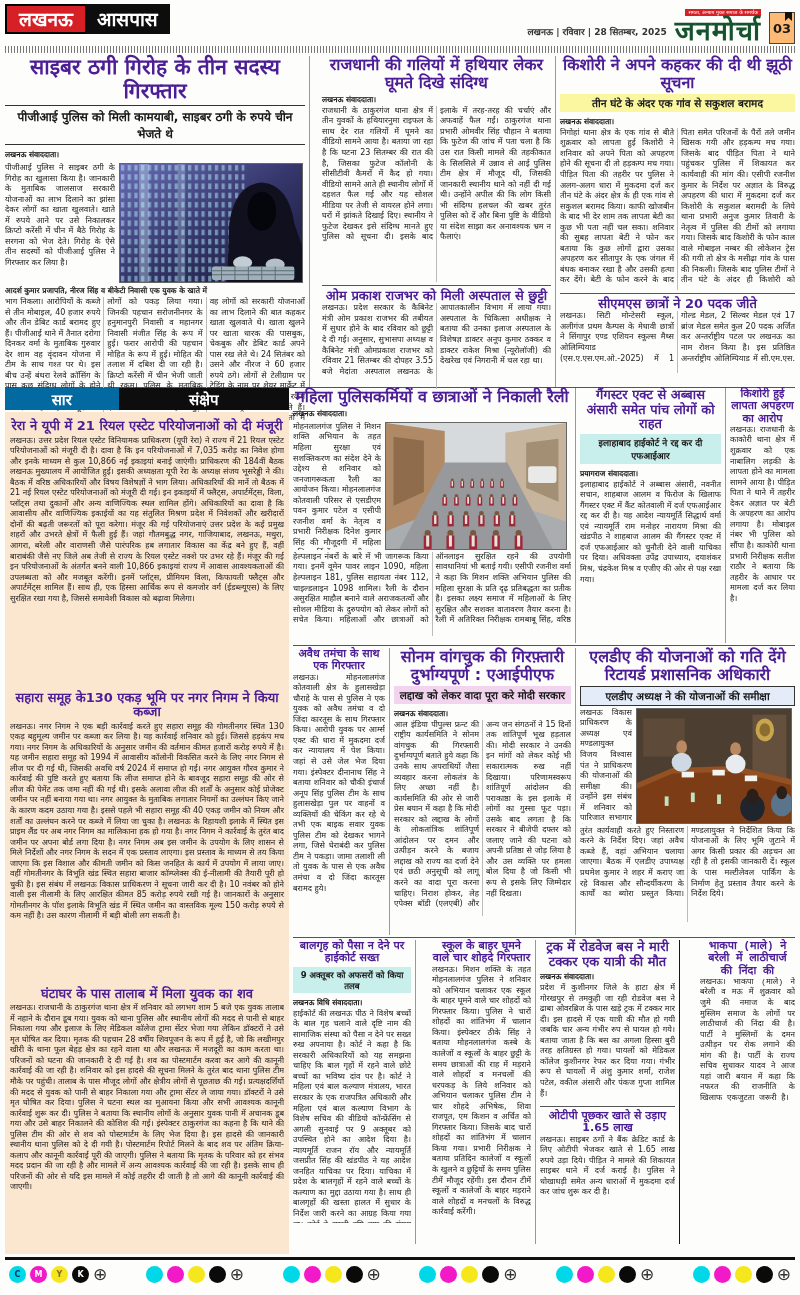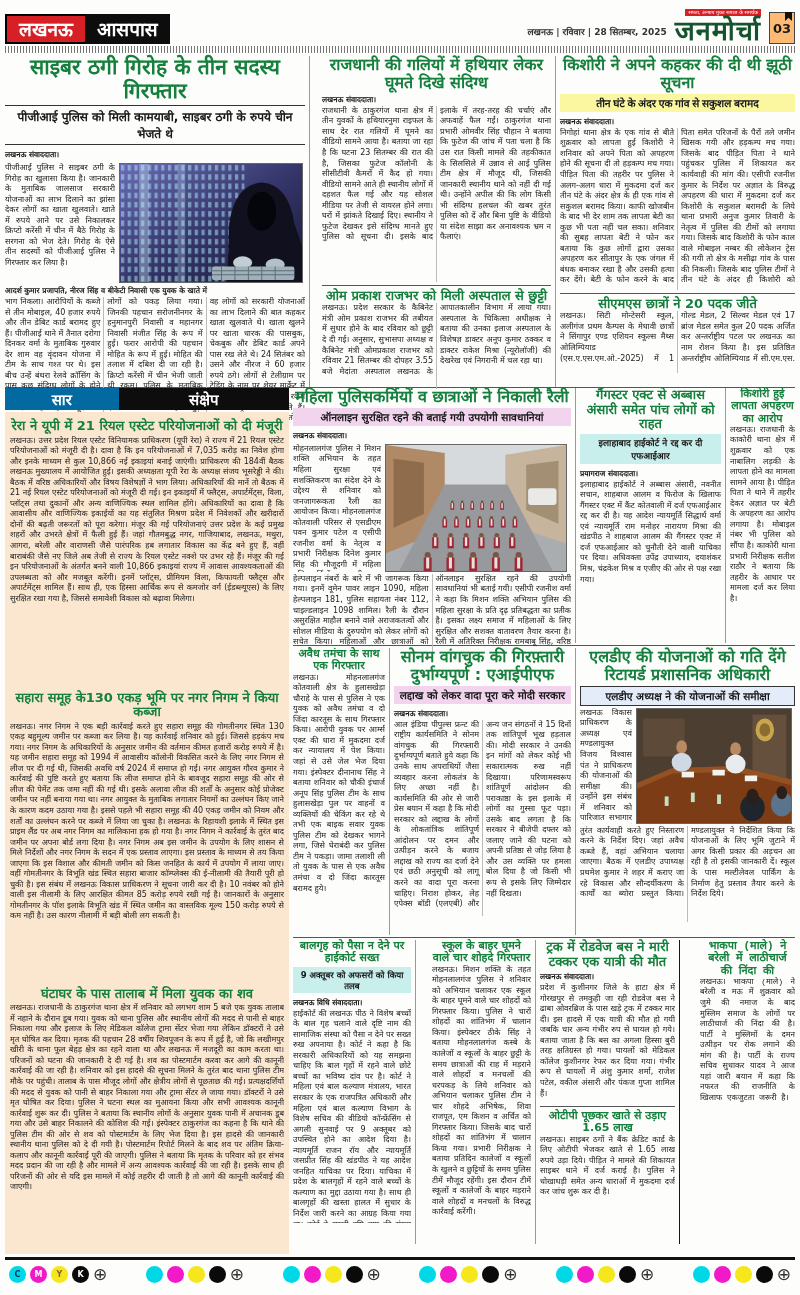--- a/index.html
+++ b/index.html
@@ -3,50 +3,50 @@
 <meta charset="utf-8">
 <style>
   * { margin:0; padding:0; box-sizing:border-box; }
   html,body { background:#e9e9e9; }
   body { font-family:"DejaVu Sans","Liberation Sans",sans-serif; }
   .page { position:relative; width:800px; height:1295px; background:#fdfdfb; margin:0 auto;
           padding:4px 5px 0 5px; overflow:hidden; color:#1a1a1a; }
 
   
   .mast { display:flex; justify-content:space-between; align-items:flex-end; height:40px; }
-  .edition { display:flex; align-items:stretch; height:30px; margin-bottom:0; }
+  .edition { display:flex; align-items:stretch; height:30px; margin-bottom:10px; }
   .ed-red,.ed-black { color:#fff; font-weight:bold; font-size:19px; padding:2px 12px; display:flex; align-items:center; }
   .ed-red { background:#d71f26; border:2px solid #000; border-right:none; }
   .ed-black { background:#0d0d0d; }
   .mast-right { display:flex; align-items:flex-end; gap:8px; }
   .dateline { font-size:9px; font-weight:bold; color:#333; margin-bottom:6px; }
   .logo-wrap { display:flex; flex-direction:column; align-items:flex-end; line-height:1; }
   .tagline { background:#d71f26; color:#fff; font-size:5px; padding:1px 3px; margin-bottom:1px; }
   .logo { font-size:27px; font-weight:bold; color:#14532d; letter-spacing:1px; }
   .pagenum-box { border:1px solid #444; width:26px; height:32px; display:flex; align-items:center; justify-content:center;
                  position:relative; font-size:13px; font-weight:bold; background:#fdba74; }
   .bookmark-icon { position:absolute; top:-1px; right:2px; width:7px; height:9px; background:#111;
                    clip-path:polygon(0 0,100% 0,100% 100%,50% 65%,0 100%); }
   .tickband { height:7px; margin:2px 0 3px 0;
               background:repeating-linear-gradient(90deg,#777 0 1px,transparent 1px 3px); }
 
   
-  h1,h2,h3 { font-weight:bold; color:#15803d; text-align:center; line-height:1.12; }
+  h1,h2,h3 { font-weight:bold; color:#4c1d95; text-align:center; line-height:1.12; }
   .h-xl { font-size:21px; }
   .h-lg { font-size:16px; }
   .h-md { font-size:13px; }
   .h-sm { font-size:11px; }
   .byline { font-size:7.5px; font-weight:bold; padding:2px 0; color:#111; }
   .body { font-size:8px; line-height:1.32; text-align:justify; color:#222; overflow:hidden; }
   .c2 { column-count:2; column-gap:7px; column-rule:1px solid #bbb; }
   .c3 { column-count:3; column-gap:7px; column-rule:1px solid #bbb; }
   .sub-rule  { font-size:12px; font-weight:bold; text-align:center; padding:2px 0; margin:2px 0;
                border-top:1px solid #333; border-bottom:1px solid #333; }
   .hl { display:block; font-size:10.5px; font-weight:bold; text-align:center; padding:2px 3px; margin:2px 0; }
-  .sub-yellow { background:#fbf7a0;font-family:Liberation Serif, serif; }
+  .sub-yellow { background:#fbf7a0; }
   .sub-pink   { background:#f3d4ee; }
   .sub-cyan   { background:#c9efec; }
   .sub-blue   { background:#e3ecf8; border:1px solid #333; }
   .photo { border:1px solid #666; background:#ccc; overflow:hidden; }
   .caption { font-size:7.5px; font-weight:bold; color:#222; padding:2px 0; overflow:hidden; }
 
   
   .bandA { display:flex; gap:4px; height:332px; border-bottom:1px solid #555; }
   .bandA > .colA1 { width:300px; }
   .bandA > .colA2 { width:242px; border-left:1px solid #999; padding-left:12px; }
@@ -199,21 +199,20 @@
         <h2 class="h-md">घंटाघर के पास तालाब में मिला युवक का शव</h2>
         <div class="body" style="height:236px;">लखनऊ। राजधानी के ठाकुरगंज थाना क्षेत्र में शनिवार को लगभग शाम 5 बजे एक युवक तालाब में नहाने के दौरान डूब गया। युवक को थाना पुलिस और स्थानीय लोगों की मदद से पानी से बाहर निकाला गया और इलाज के लिए मेडिकल कॉलेज ट्रामा सेंटर भेजा गया लेकिन डॉक्टरों ने उसे मृत घोषित कर दिया। मृतक की पहचान 28 वर्षीय शिवपूजन के रूप में हुई है, जो कि लखीमपुर खीरी के थाना फूल बेहड़ क्षेत्र का रहने वाला था और लखनऊ में मजदूरी का काम करता था। परिजनों को घटना की जानकारी दे दी गई है। शव का पोस्टमार्टम करवा कर आगे की कानूनी कार्रवाई की जा रही है। शनिवार को इस हादसे की सूचना मिलने के तुरंत बाद थाना पुलिस टीम मौके पर पहुंची। तालाब के पास मौजूद लोगों और क्षेत्रीय लोगों से पूछताछ की गई। प्रत्यक्षदर्शियों की मदद से युवक को पानी से बाहर निकाला गया और ट्रामा सेंटर ले जाया गया। डॉक्टरों ने उसे मृत घोषित कर दिया। पुलिस ने घटना स्थल का मुआयना किया और सभी आवश्यक कानूनी कार्रवाई शुरू कर दी। पुलिस ने बताया कि स्थानीय लोगों के अनुसार युवक पानी में अचानक डूब गया और उसे बाहर निकालने की कोशिश की गई। इंस्पेक्टर ठाकुरगंज का कहना है कि थाने की पुलिस टीम की ओर से शव को पोस्टमार्टम के लिए भेज दिया है। इस हादसे की जानकारी स्थानीय थाना पुलिस को दे दी गयी है। पोस्टमार्टम रिपोर्ट मिलने के बाद शव पर अंतिम क्रिया-कलाप और कानूनी कार्रवाई पूरी की जाएगी। पुलिस ने बताया कि मृतक के परिवार को हर संभव मदद प्रदान की जा रही है और मामले में अन्य आवश्यक कार्रवाई की जा रही है। इसके साथ ही परिजनों की ओर से यदि इस मामले में कोई तहरीर दी जाती है तो आगे की कानूनी कार्रवाई की जाएगी।</div>
       </div>
     </aside>
 
     <div class="rightzone">
 
       <div class="rowB">
         <article class="rally">
           <h2 class="h-lg">महिला पुलिसकर्मियों व छात्राओं ने निकाली रैली</h2>
-          <span class="hl sub-pink">ऑनलाइन सुरक्षित रहने की बताई गयी उपयोगी सावधानियां</span>
           <div class="byline">लखनऊ संवाददाता।</div>
           <div class="rally-mid">
             <div class="body lefttext">मोहनलालगंज पुलिस ने मिशन शक्ति अभियान के तहत महिला सुरक्षा एवं सशक्तिकरण का संदेश देने के उद्देश्य से शनिवार को जनजागरूकता रैली का आयोजन किया। मोहनलालगंज कोतवाली परिसर से एसडीएम पवन कुमार पटेल व एसीपी रजनीश वर्मा के नेतृत्व व प्रभारी निरीक्षक दिनेश कुमार सिंह की मौजूदगी में महिला पुलिसकर्मियों व नवजीवन व काशी गर्ल्स इंटर कालेज की छात्राओं ने महिला सुरक्षा से जुड़े स्लोगन लिखी तख्तियां व पोस्टर व बैनर हाथों में लेकर रैली निकाली।</div>
             <div class="photo">
               <svg viewBox="0 0 190 128" width="180" height="126" preserveAspectRatio="none">
                 <defs>
                   <g id="fig">
                     <circle cx="0" cy="0" r="2" fill="#7a5640"></circle>
                     <rect x="-2.6" y="1.4" width="5.2" height="9" fill="#9e2738"></rect>
                     <rect x="-1" y="1.4" width="2" height="7" fill="#e8e2da"></rect>

